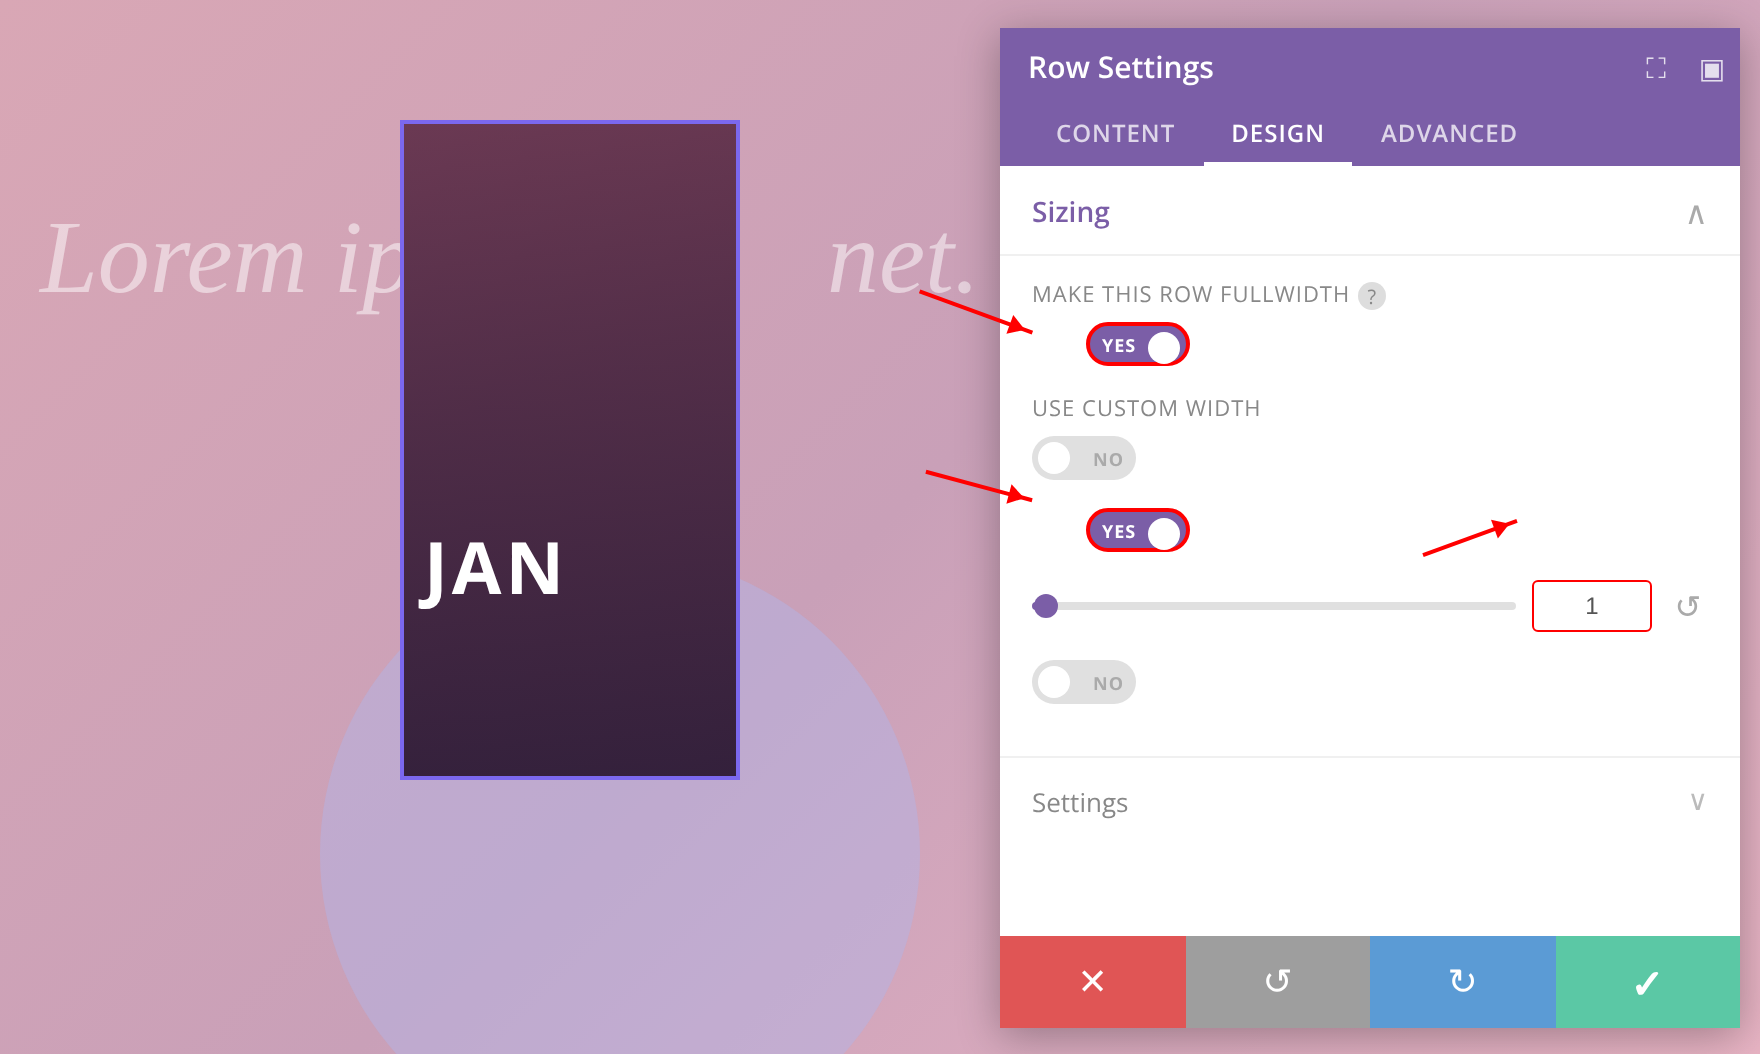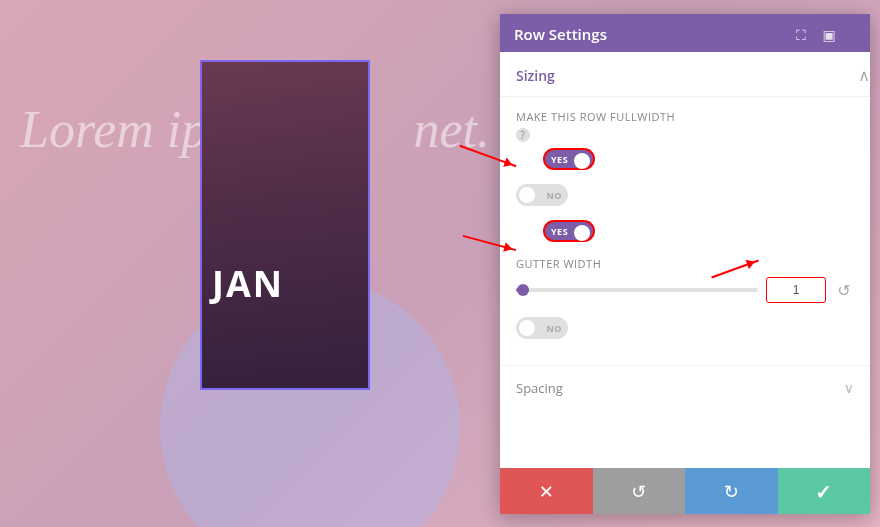--- a/index.html
+++ b/index.html
@@ -149,21 +149,21 @@
       background: white;
       box-shadow: 0 4px 20px rgba(0,0,0,0.3);
       display: flex;
       flex-direction: column;
       overflow: hidden;
     }
 
     
     .panel-header {
       background: #7b5ea7;
-      padding: 10px 31px 0 14px;
+      padding: 10px 4px 0 14px;
       display: flex;
       flex-direction: column;
     }
     .panel-title-row {
       display: flex;
       align-items: center;
       justify-content: space-between;
       margin-bottom: 8px;
     }
     .panel-title {
@@ -215,21 +215,21 @@
       background: white;
     }
     .panel-body::-webkit-scrollbar { width: 4px; }
     .panel-body::-webkit-scrollbar-thumb { background: #ccc; border-radius: 2px; }
 
     
     .section-header {
       display: flex;
       align-items: center;
       justify-content: space-between;
-      padding: 12px 0 10px 16px;
+      padding: 12px 16px 10px 16px;
       border-bottom: 1px solid #f0f0f0;
     }
     .section-title {
       color: #7b5ea7;
       font-size: 14px;
       font-weight: 600;
     }
     .chevron-up {
       color: #aaa;
       font-size: 16px;
@@ -244,23 +244,22 @@
     .setting-row {
       margin-bottom: 14px;
     }
     .setting-label {
       font-size: 11px;
       color: #888;
       text-transform: uppercase;
       letter-spacing: 0.5px;
       margin-bottom: 6px;
       display: flex;
-      align-items: flex-start;
+      align-items: flex-end;
       gap: 4px;
-      flex-direction: column;
     }
     .help-icon {
       width: 14px;
       height: 14px;
       border-radius: 50%;
       background: #ddd;
       color: #888;
       font-size: 10px;
       display: inline-flex;
       align-items: center;
@@ -431,20 +430,25 @@
 <div class="panel">
 
   <div class="panel-header">
     <div class="panel-title-row">
       <span class="panel-title">Row Settings</span>
       <div class="panel-icons">
         <div class="panel-icon-btn">⛶</div>
         <div class="panel-icon-btn">▣</div>
       </div>
     </div>
+    <div class="panel-tabs">
+      <div class="tab">Content</div>
+      <div class="tab active">Design</div>
+      <div class="tab">Advanced</div>
+    </div>
   </div>
 
   <div class="panel-body">
 
     <div>
       <div class="section-header">
         <span class="section-title">Sizing</span>
         <span class="chevron-up">∧</span>
       </div>
       <div class="section-content">
@@ -456,41 +460,41 @@
           </div>
           <div class="toggle-wrap">
             <div class="toggle on toggle-outlined">
               <div class="toggle-knob"></div>
               <span class="toggle-label">YES</span>
             </div>
           </div>
         </div>
 
         <div class="setting-row">
+          <div class="setting-label">
+            <span>Use Custom Width</span>
+          </div>
           <div class="toggle-wrap">
             <div class="toggle off">
               <div class="toggle-knob"></div>
               <span class="toggle-label">NO</span>
             </div>
           </div>
         </div>
 
         <div class="setting-row">
           <div class="toggle-wrap">
             <div class="toggle on toggle-outlined">
               <div class="toggle-knob"></div>
               <span class="toggle-label">YES</span>
             </div>
           </div>
         </div>
 
         <div class="setting-row">
-          <div class="setting-label">
-            <span>Gutter Width</span>
-          </div>
           <div class="gutter-row">
             <div class="slider-wrap">
               <div class="slider">
                 <div class="slider-dot"></div>
               </div>
             </div>
             <input class="gutter-input" type="text" value="1" style="">
             <div class="reset-btn">↺</div>
           </div>
         </div>
@@ -502,21 +506,21 @@
               <span class="toggle-label">NO</span>
             </div>
           </div>
         </div>
 
       </div>
     </div>
 
     <div class="collapsible-section">
       <div class="collapsible-header">
-        <span class="collapsible-title">Spacing</span>
+        <span class="collapsible-title">Settings</span>
         <span class="chevron-down">∨</span>
       </div>
     </div>
 
   </div>
 
   <div class="panel-footer">
     <div class="footer-btn red">
       <span style="color:white; font-size:18px;">✕</span>
     </div>

